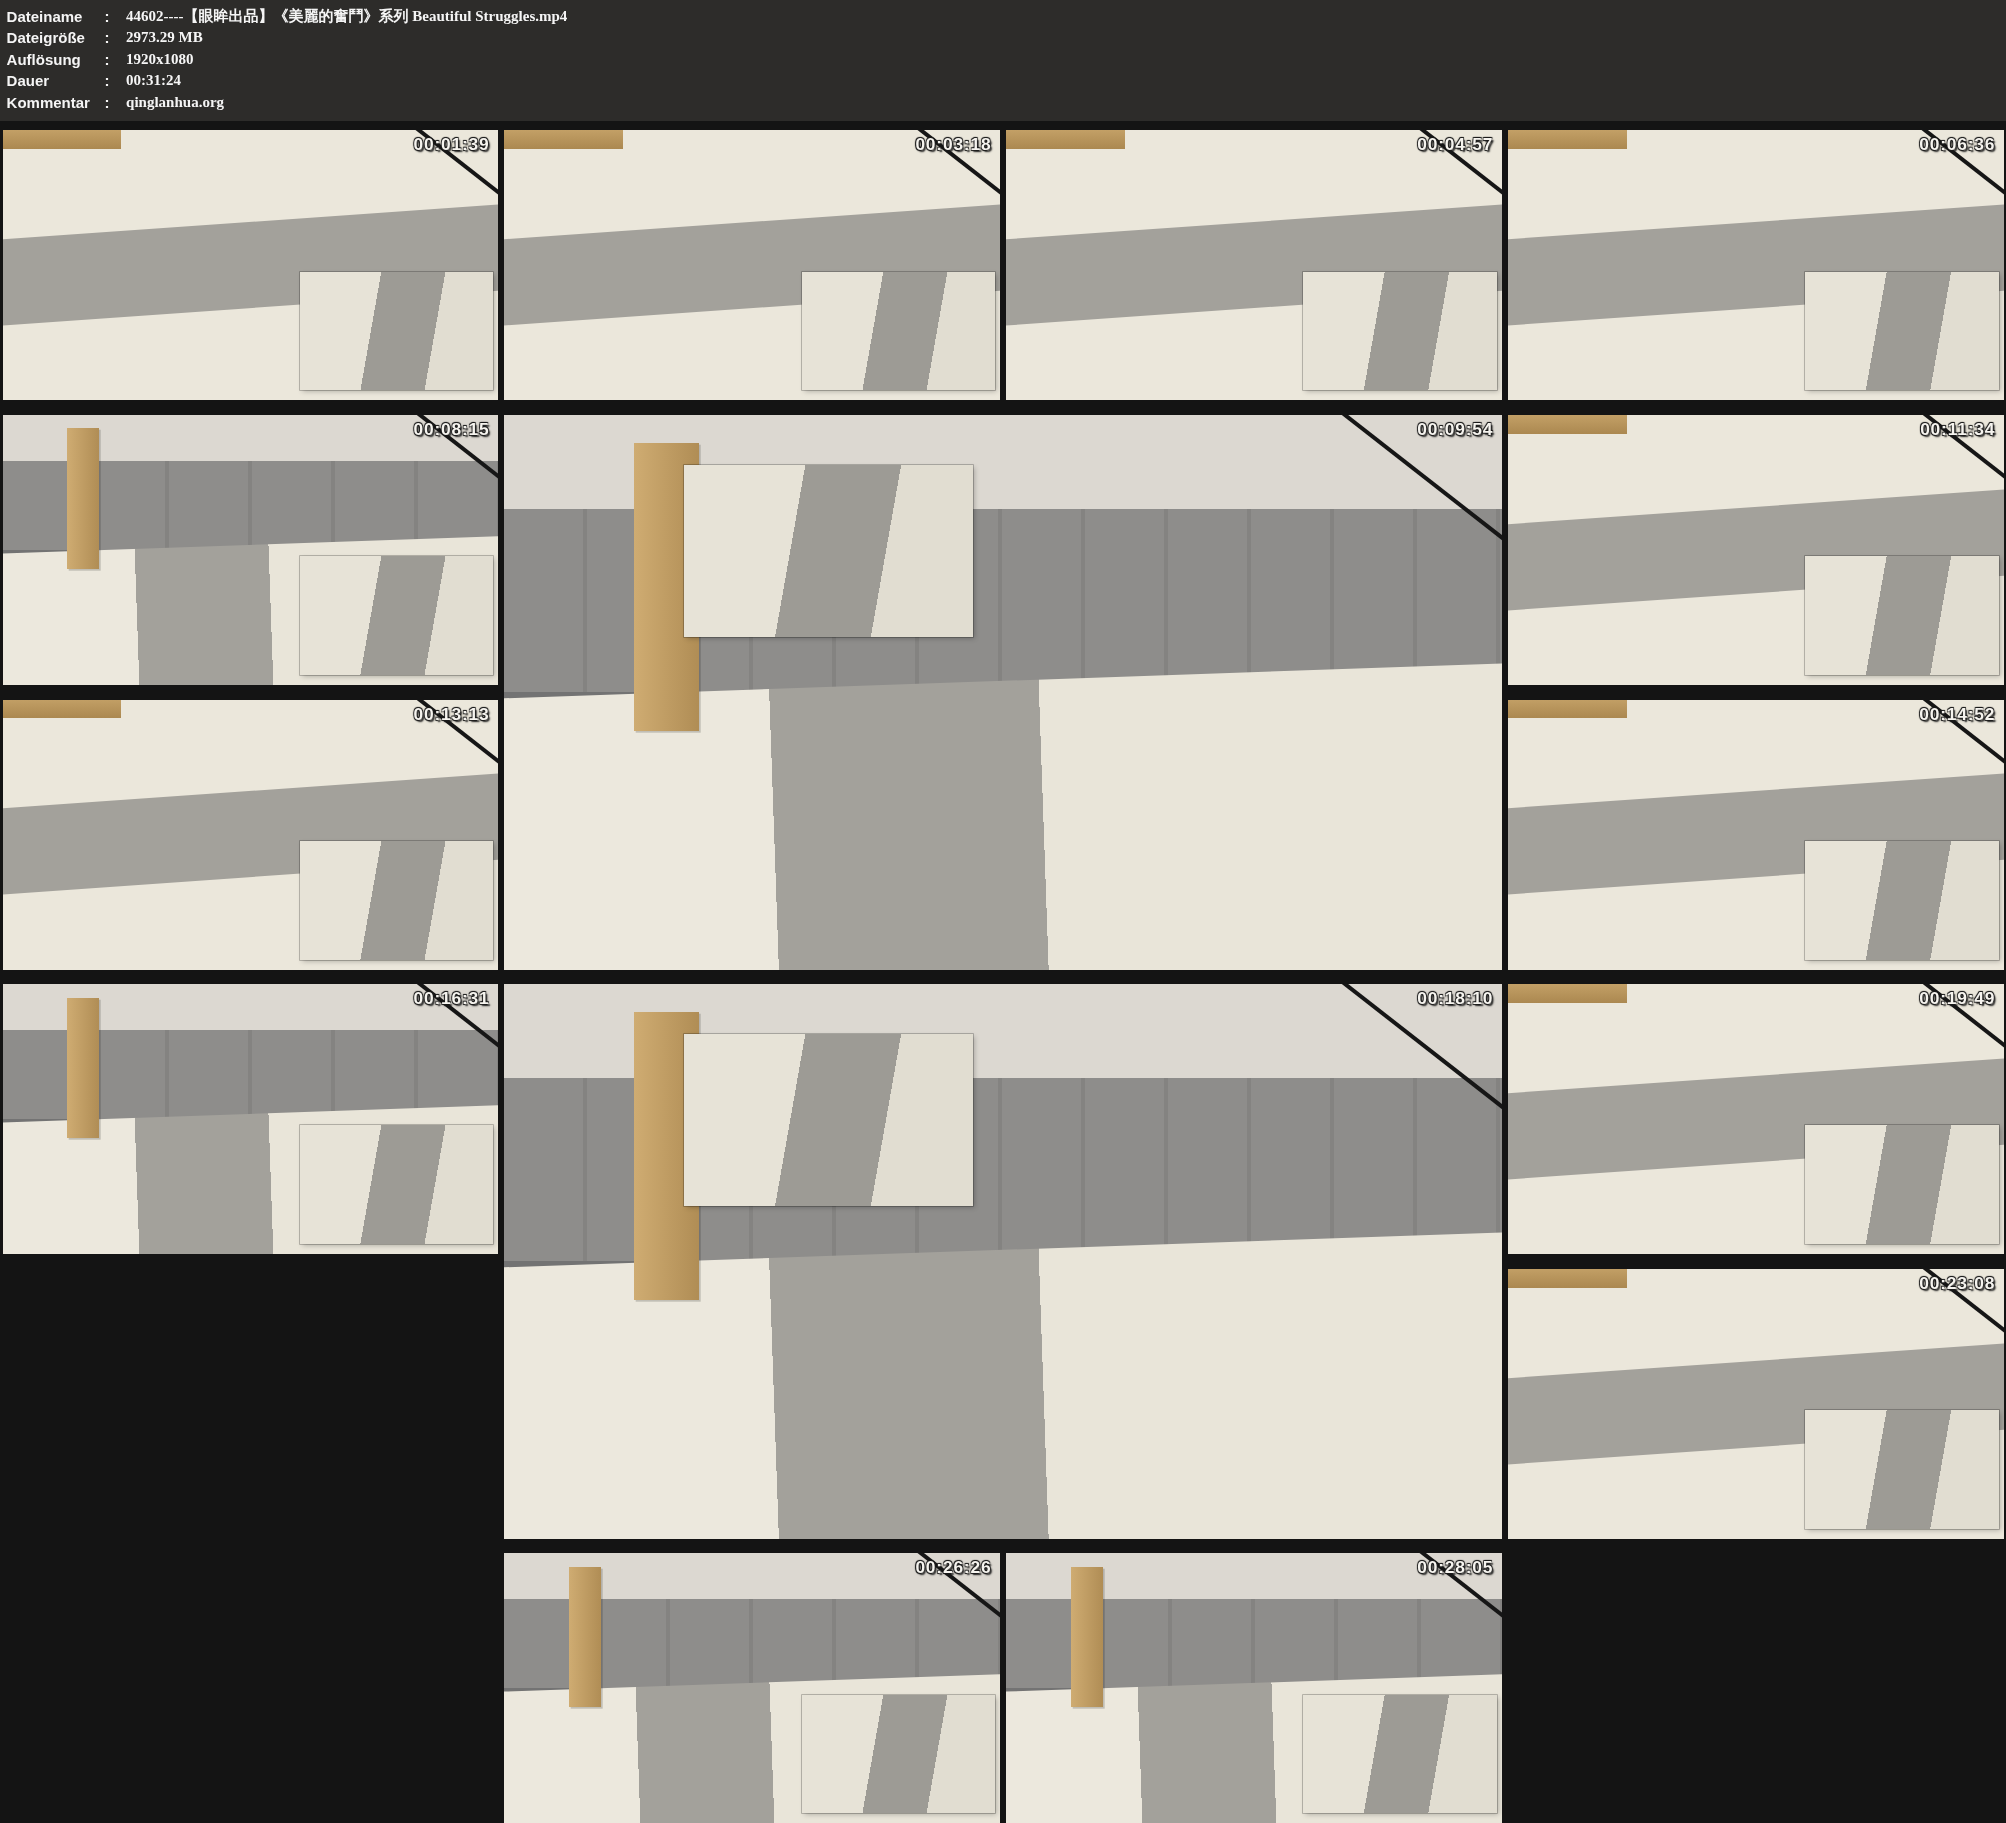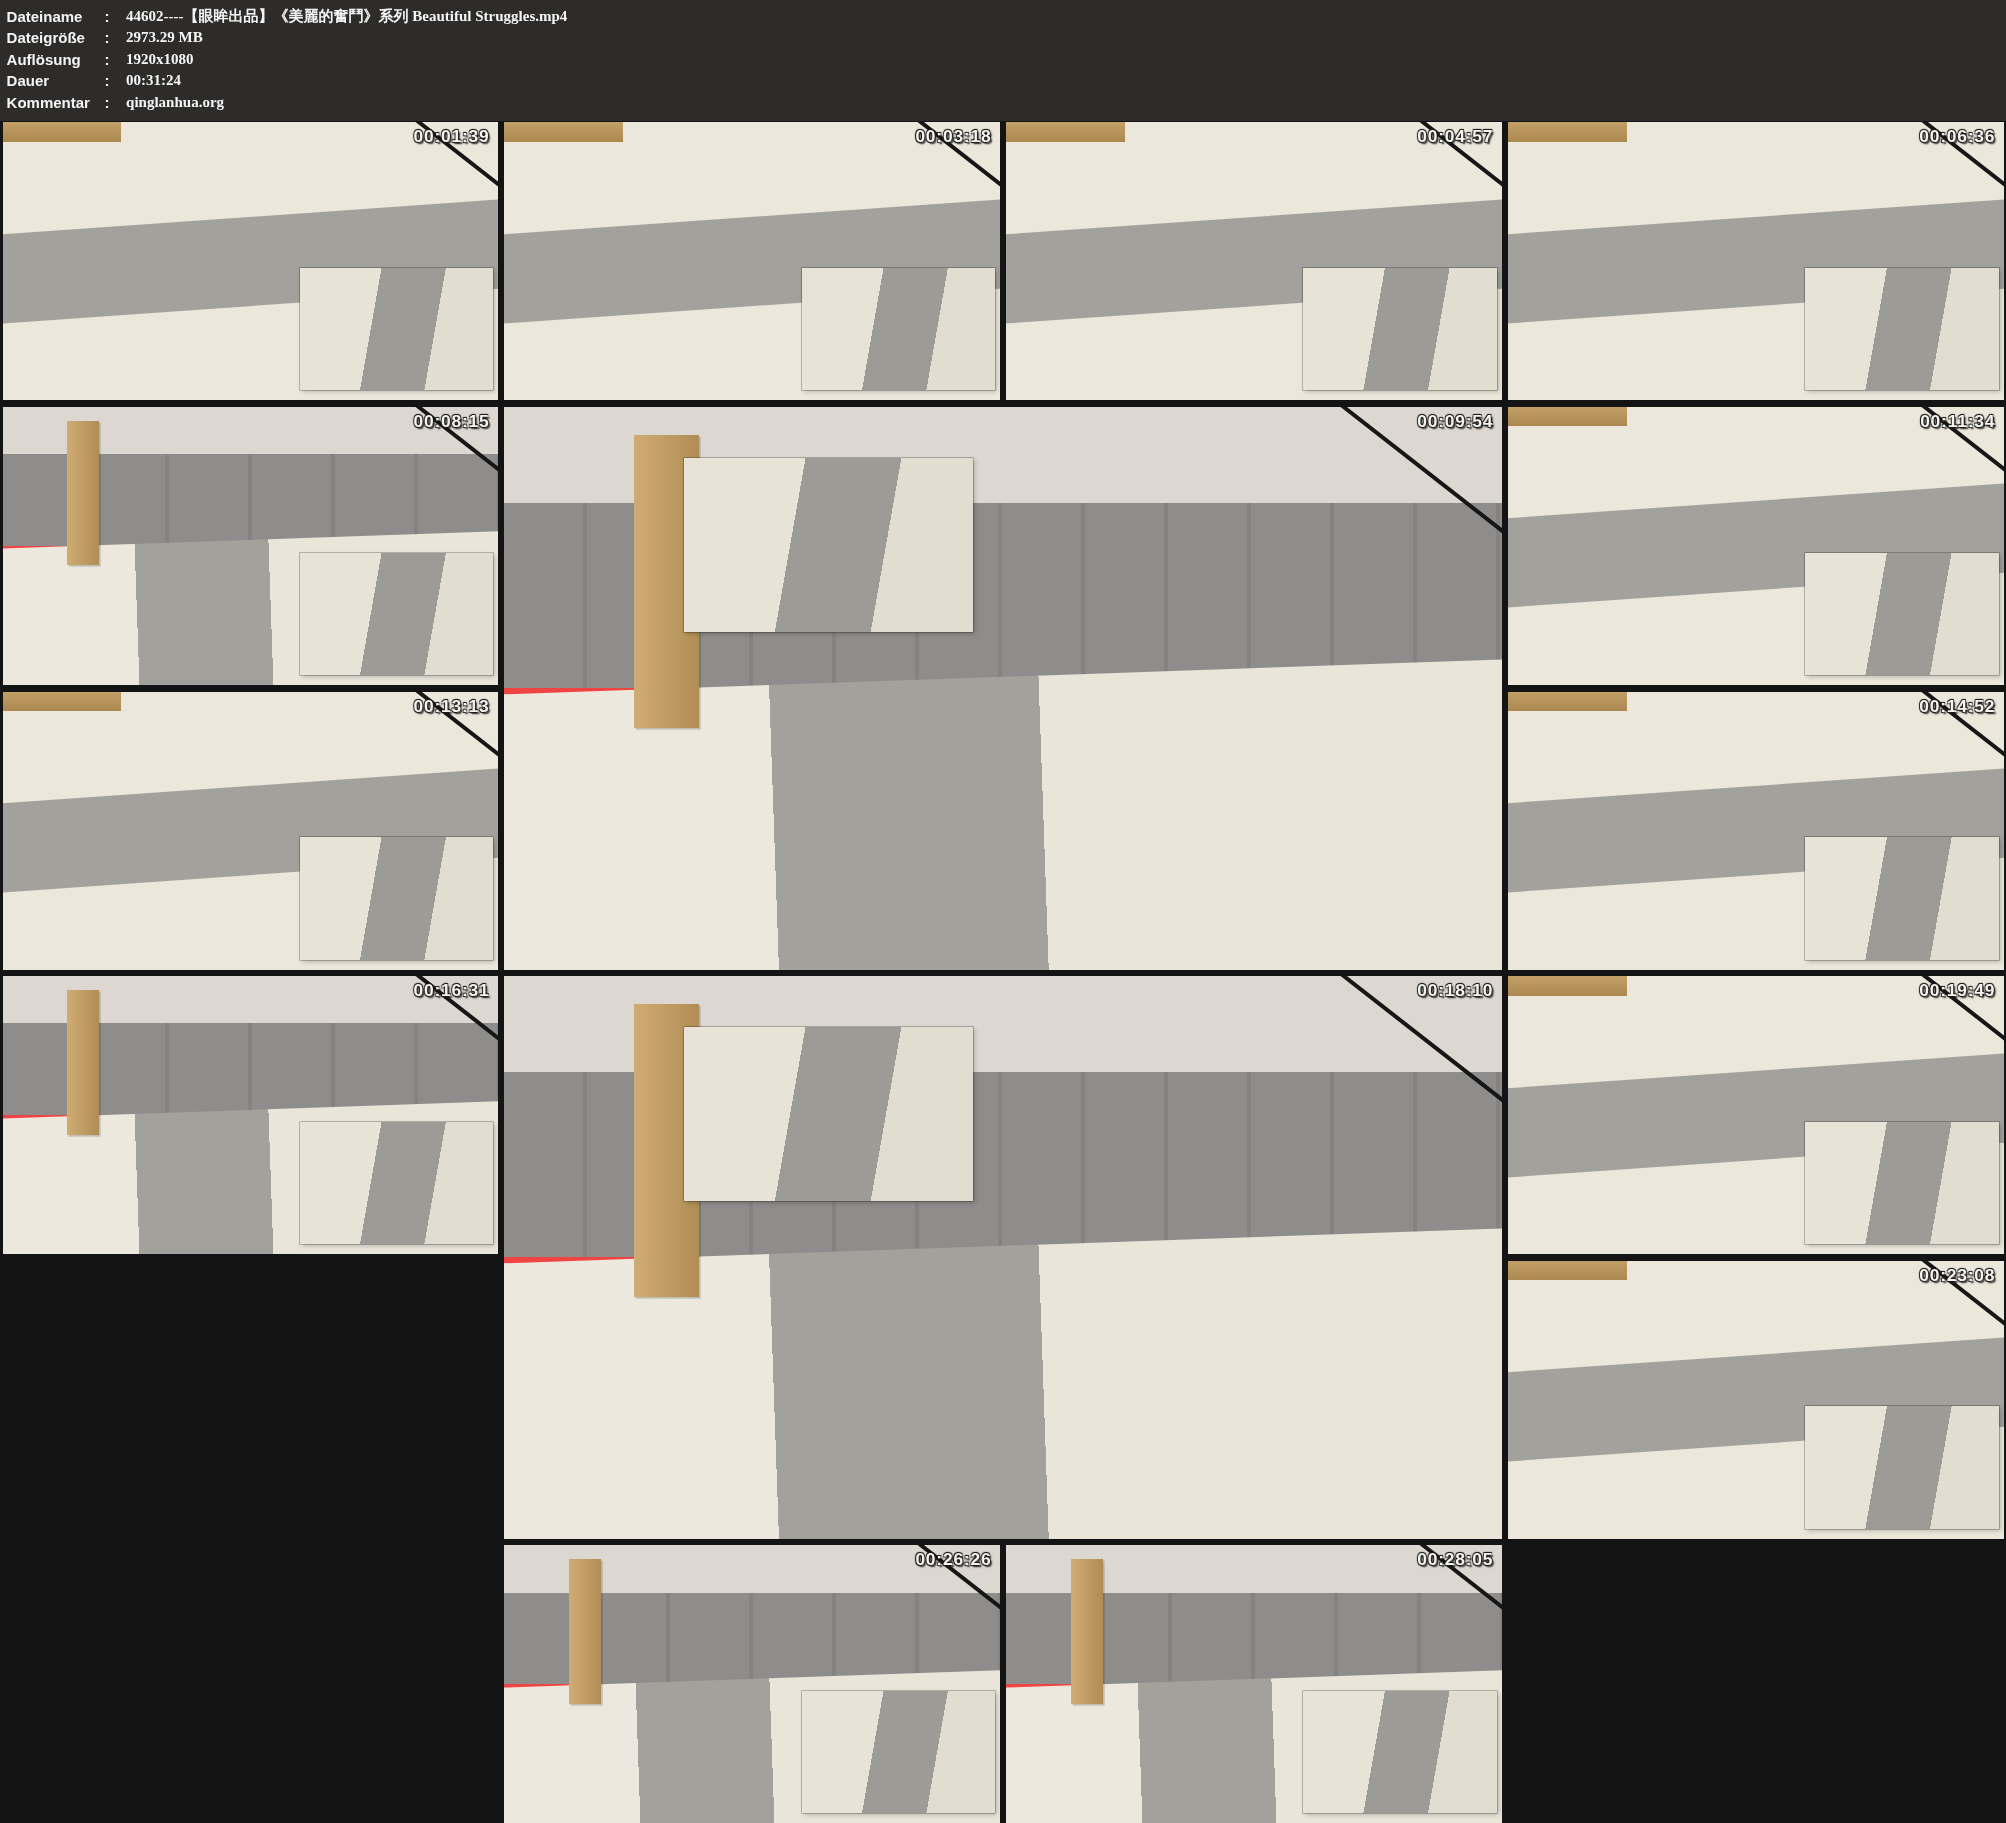--- a/index.html
+++ b/index.html
@@ -32,21 +32,22 @@
   .sheet-grid {
     display: grid;
     grid-template-columns: repeat(4, 1fr);
     grid-auto-rows: 278px;
     gap: 6.6px;
     padding: 1.7px 2.5px 5px 2.5px;
   }
   .thumb {
     position: relative;
     overflow: hidden;
-    background: #ef4444;
+    background: #737373;
+    margin-top: 8px;
   }
 
   
   .scene { position: absolute; inset: 0; }
 
   .scene-wide .wall  { position: absolute; top: 0; left: 0; right: 0; height: 17%; background: #dcd8d1; }
   .scene-wide .floor {
     position: absolute; top: 17%; left: 0; right: 0; height: 33%;
     background: repeating-linear-gradient(90deg, #8e8d8b 0 79px, #848381 79px 83px);
   }

